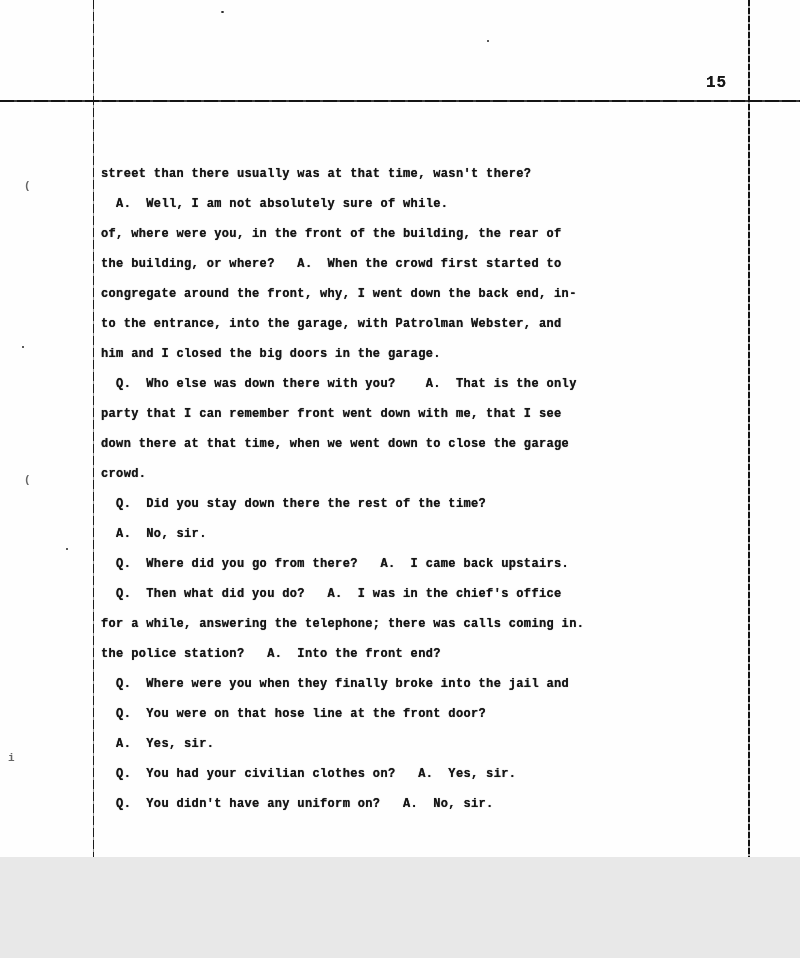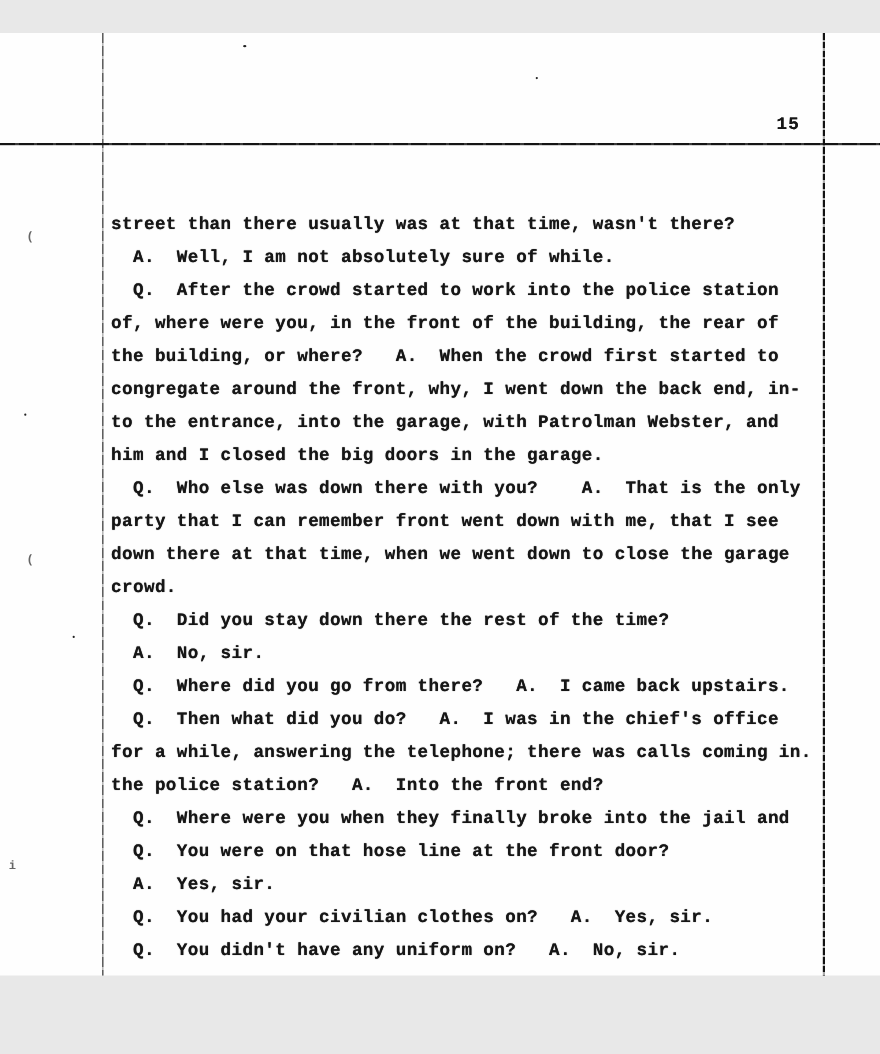--- a/index.html
+++ b/index.html
@@ -8,21 +8,20 @@
     background: #e8e8e8;
   }
   .page {
     position: relative;
     width: 800px;
     height: 857px;
     background: #fefefe;
     overflow: hidden;
     font-family: "Liberation Mono", "DejaVu Sans Mono", monospace;
     color: #161616;
-    margin-top: 30px;
   }
   
   .rule-top {
     position: absolute;
     left: 0; top: 100px;
     width: 800px; height: 2px;
     background: repeating-linear-gradient(to right, #141414 0 14px, #3a3a3a 14px 17px);
   }
   .rule-bottom {
     position: absolute;
@@ -52,21 +51,21 @@
     text-shadow: 0 0 0.6px rgba(0,0,0,.85);
   }
   
   .text-block {
     position: absolute;
     left: 101px; top: 159px;
     width: 648px;
   }
   .tline {
     white-space: pre;
-    font-size: 16px;
+    font-size: 12px;
     font-weight: bold;
     line-height: 30px;
     letter-spacing: 0.35px;
     text-shadow: 0 0 0.7px rgba(10,10,10,.9);
   }
   
   .speck {
     position: absolute;
     background: #222;
     border-radius: 50%;
@@ -87,21 +86,20 @@
   <div class="rule-top"></div>
   <div class="rule-bottom"></div>
   <div class="rule-left"></div>
   <div class="rule-right"></div>
 
   <div class="page-number">15</div>
 
   <div class="text-block">
       <div class="tline">street than there usually was at that time, wasn't there?</div>
       <div class="tline">  A.  Well, I am not absolutely sure of while.</div>
-      <div class="tline">  Q.  After the crowd started to work into the police station</div>
       <div class="tline">of, where were you, in the front of the building, the rear of</div>
       <div class="tline">the building, or where?   A.  When the crowd first started to</div>
       <div class="tline">congregate around the front, why, I went down the back end, in-</div>
       <div class="tline">to the entrance, into the garage, with Patrolman Webster, and</div>
       <div class="tline">him and I closed the big doors in the garage.</div>
       <div class="tline">  Q.  Who else was down there with you?    A.  That is the only</div>
       <div class="tline">party that I can remember front went down with me, that I see</div>
       <div class="tline">down there at that time, when we went down to close the garage</div>
       <div class="tline">crowd.</div>
       <div class="tline">  Q.  Did you stay down there the rest of the time?</div>

